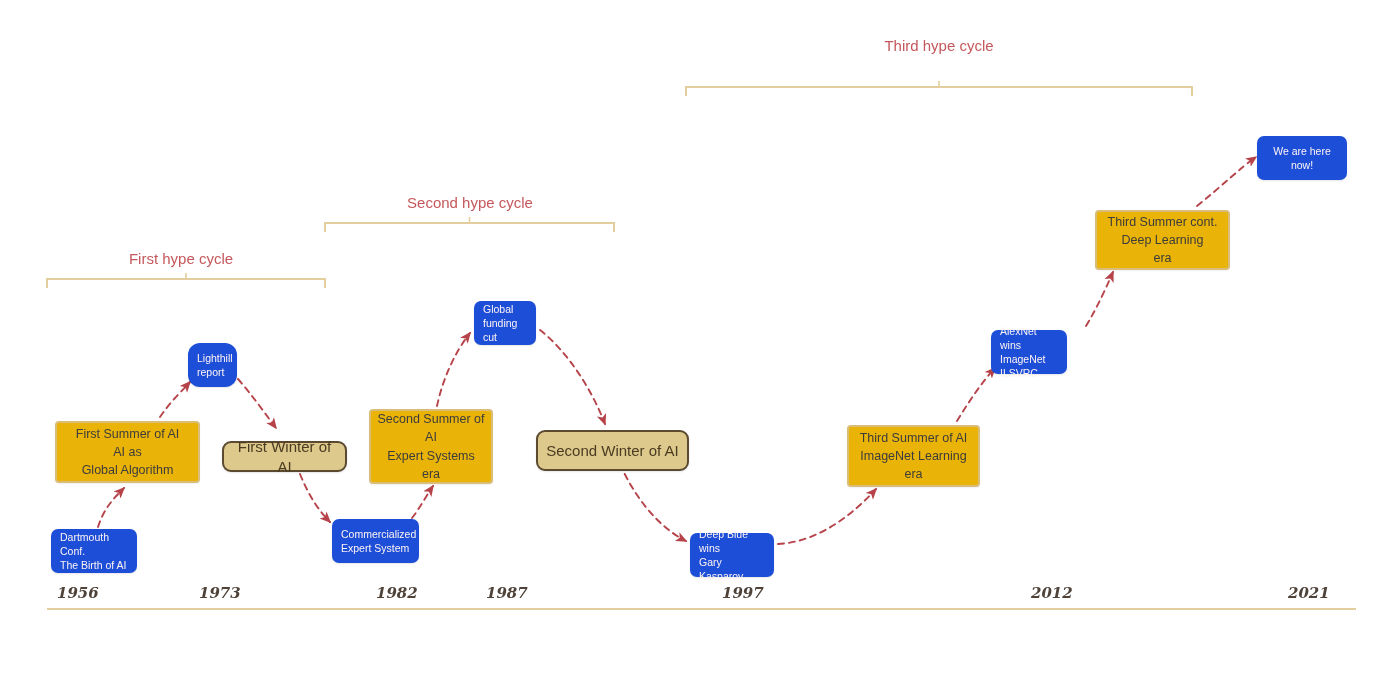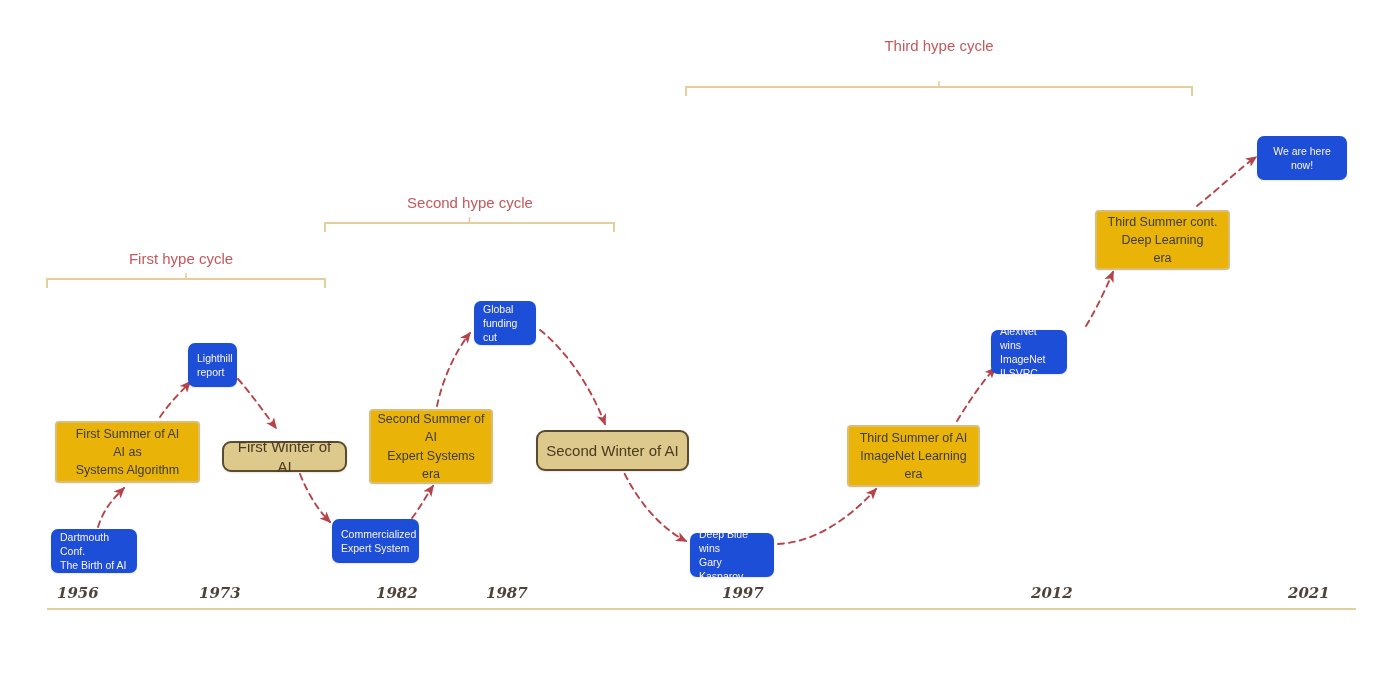--- a/index.html
+++ b/index.html
@@ -139,39 +139,39 @@
         <path d="M 325 232 L 325 223 L 614 223 L 614 232" fill="none" stroke="#e3cf9d" stroke-width="2"></path>
         <path d="M 469.5 217 L 469.5 223" fill="none" stroke="#e3cf9d" stroke-width="1.6"></path>
         <path d="M 686 96 L 686 87 L 1192 87 L 1192 96" fill="none" stroke="#e3cf9d" stroke-width="2"></path>
         <path d="M 939 81 L 939 87" fill="none" stroke="#e3cf9d" stroke-width="1.6"></path>
       </g>
   </svg>
 
   <div id="era-layer">
       <div class="era-box" style="left: 55px; top: 421px; width: 145px; height: 62px;">First Summer of AI
 AI as
-Systems Algorithm</div>
+Global Algorithm</div>
       <div class="era-box" style="left: 369px; top: 409px; width: 124px; height: 75px;">Second Summer of AI
 Expert Systems
 era</div>
       <div class="era-box" style="left: 847px; top: 425px; width: 133px; height: 62px;">Third Summer of AI
 ImageNet Learning
 era</div>
       <div class="era-box" style="left: 1095px; top: 210px; width: 135px; height: 60px;">Third Summer cont.
 Deep Learning
 era</div>
     </div>
   <div id="winter-layer">
       <div class="winter-box" style="left: 222px; top: 441px; width: 125px; height: 31px;">First Winter of AI</div>
       <div class="winter-box" style="left: 536px; top: 430px; width: 153px; height: 41px;">Second Winter of AI</div>
     </div>
   <div id="event-layer">
       <div class="event-badge" style="left: 51px; top: 529px; width: 86px; height: 36px;">Dartmouth Conf.
 The Birth of AI</div>
-      <div class="event-badge" style="left: 188px; top: 343px; width: 49px; height: 36px;">Lighthill
+      <div class="event-badge" style="left: 188px; top: 343px; width: 49px; height: 36px; border-radius: 12px;">Lighthill
 report</div>
       <div class="event-badge" style="left: 332px; top: 519px; width: 87px; height: 36px;">Commercialized
 Expert System</div>
       <div class="event-badge" style="left: 474px; top: 301px; width: 62px; height: 36px;">Global
 funding cut</div>
       <div class="event-badge" style="left: 690px; top: 533px; width: 84px; height: 36px;">Deep Blue wins
 Gary Kasparov</div>
       <div class="event-badge" style="left: 991px; top: 330px; width: 76px; height: 36px;">AlexNet wins
 ImageNet ILSVRC</div>
       <div class="event-badge center" style="left: 1257px; top: 136px; width: 90px; height: 25px;">We are here now!</div>

